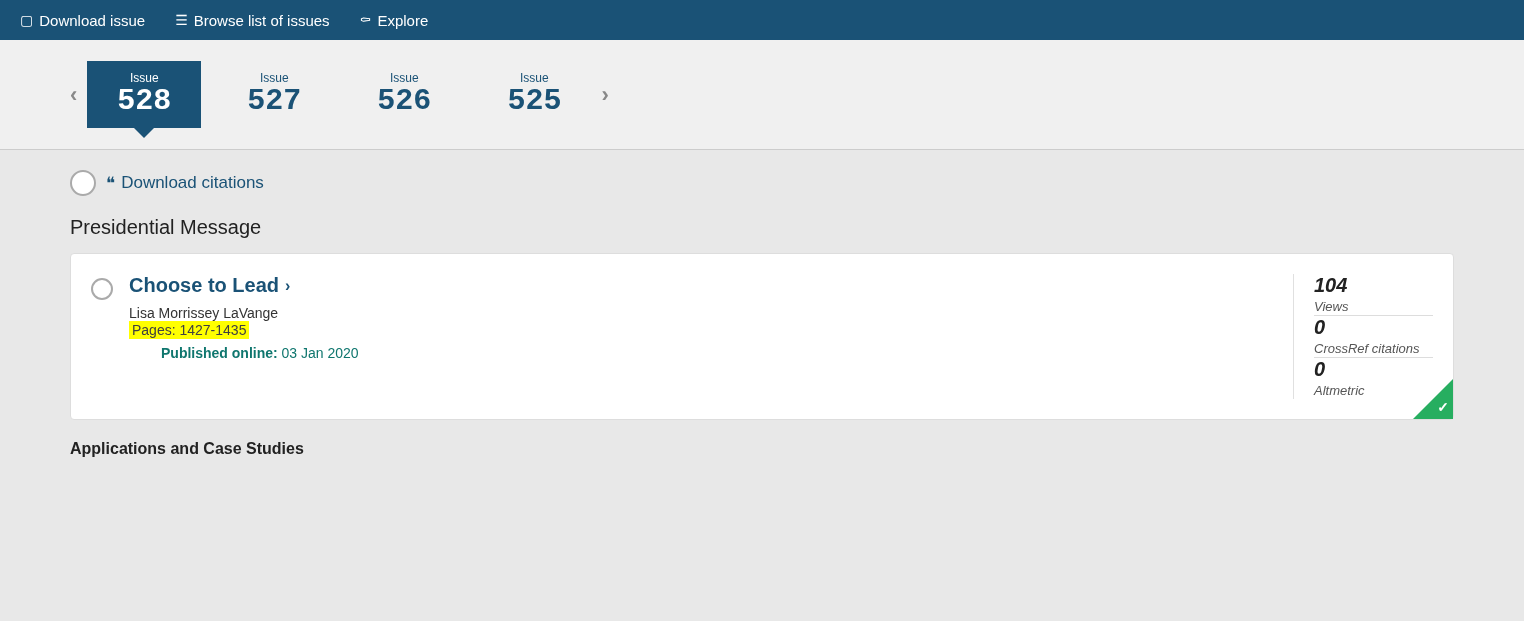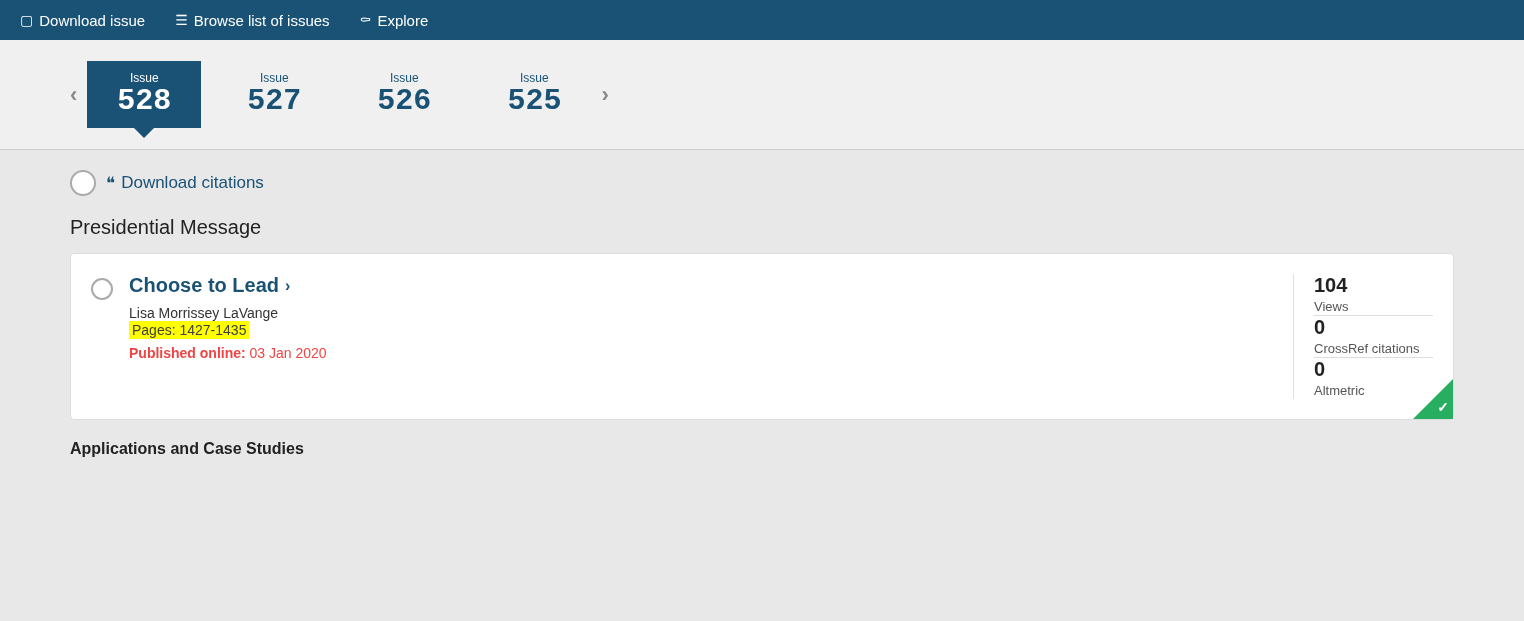--- a/index.html
+++ b/index.html
@@ -170,34 +170,36 @@
     .article-pages {
       font-size: 14px;
       color: #404040;
       background: yellow;
       display: inline;
       padding: 1px 3px;
       margin-bottom: 4px;
     }
     .article-published {
       font-size: 14px;
-      color: #ef4444;
+      color: #0f766e;
       margin-top: 6px;
+      margin-left: 32px;
     }
     .article-published strong { font-weight: bold; }
 
     
     .stats-panel {
       display: flex;
       flex-direction: column;
       align-items: flex-start;
       min-width: 140px;
       padding-left: 20px;
       border-left: 1px solid #e0e0e0;
       margin-left: 20px;
+      font-style: italic;
     }
     .stat-item { color: #333; }
     .stat-number {
       font-size: 20px;
       font-weight: bold;
       color: #222;
       display: block;
     }
     .stat-label {
       font-size: 13px;

